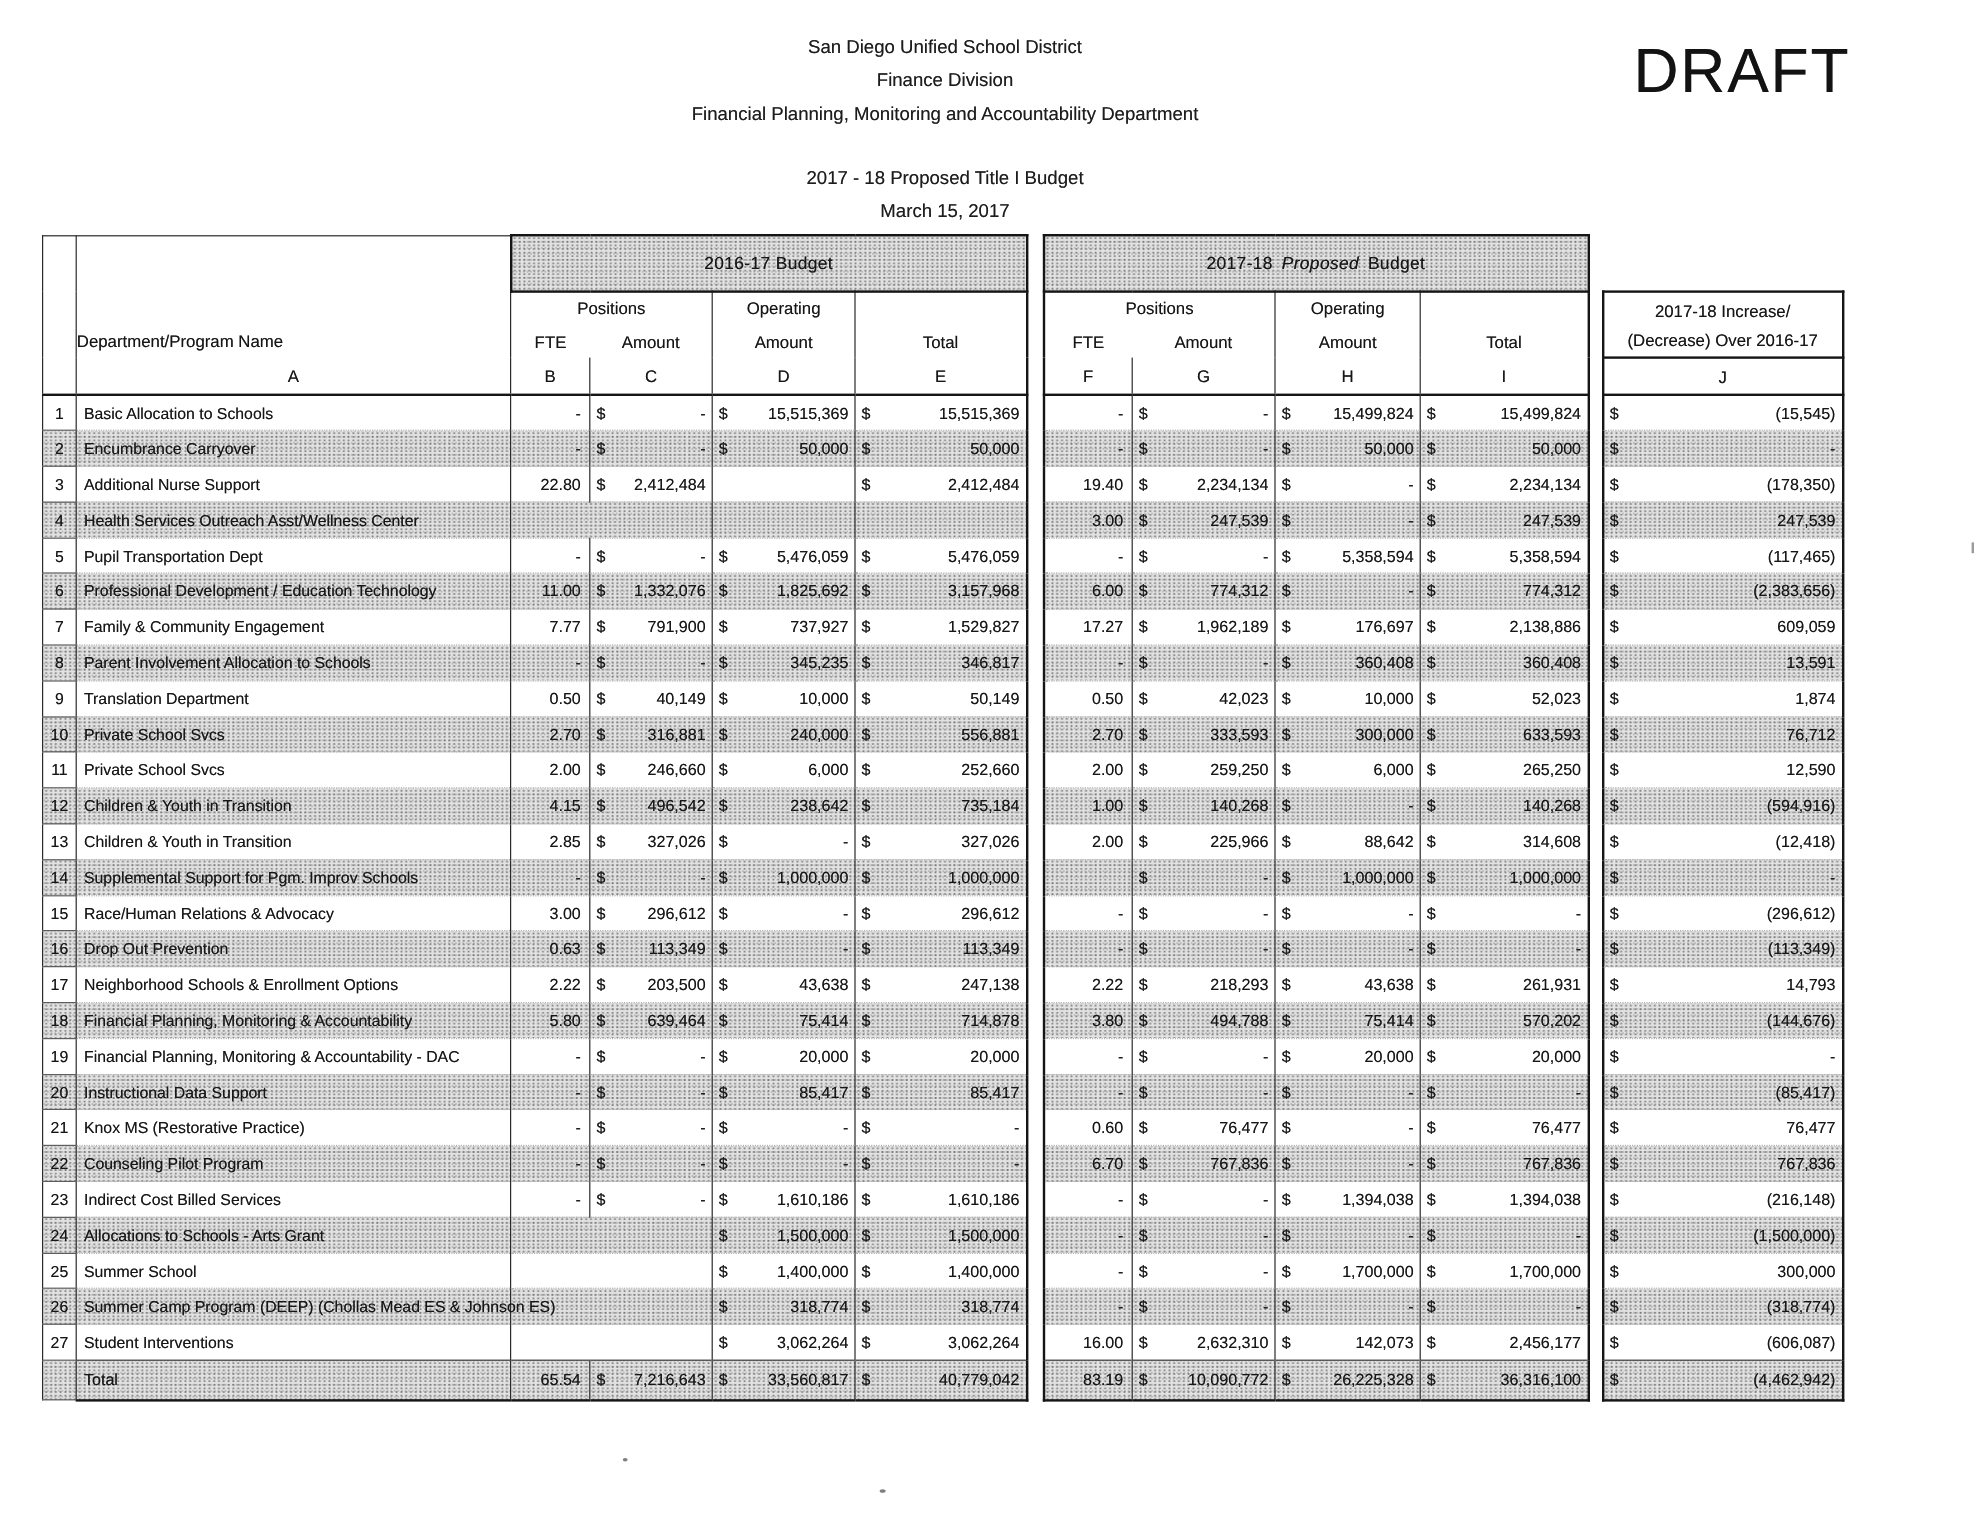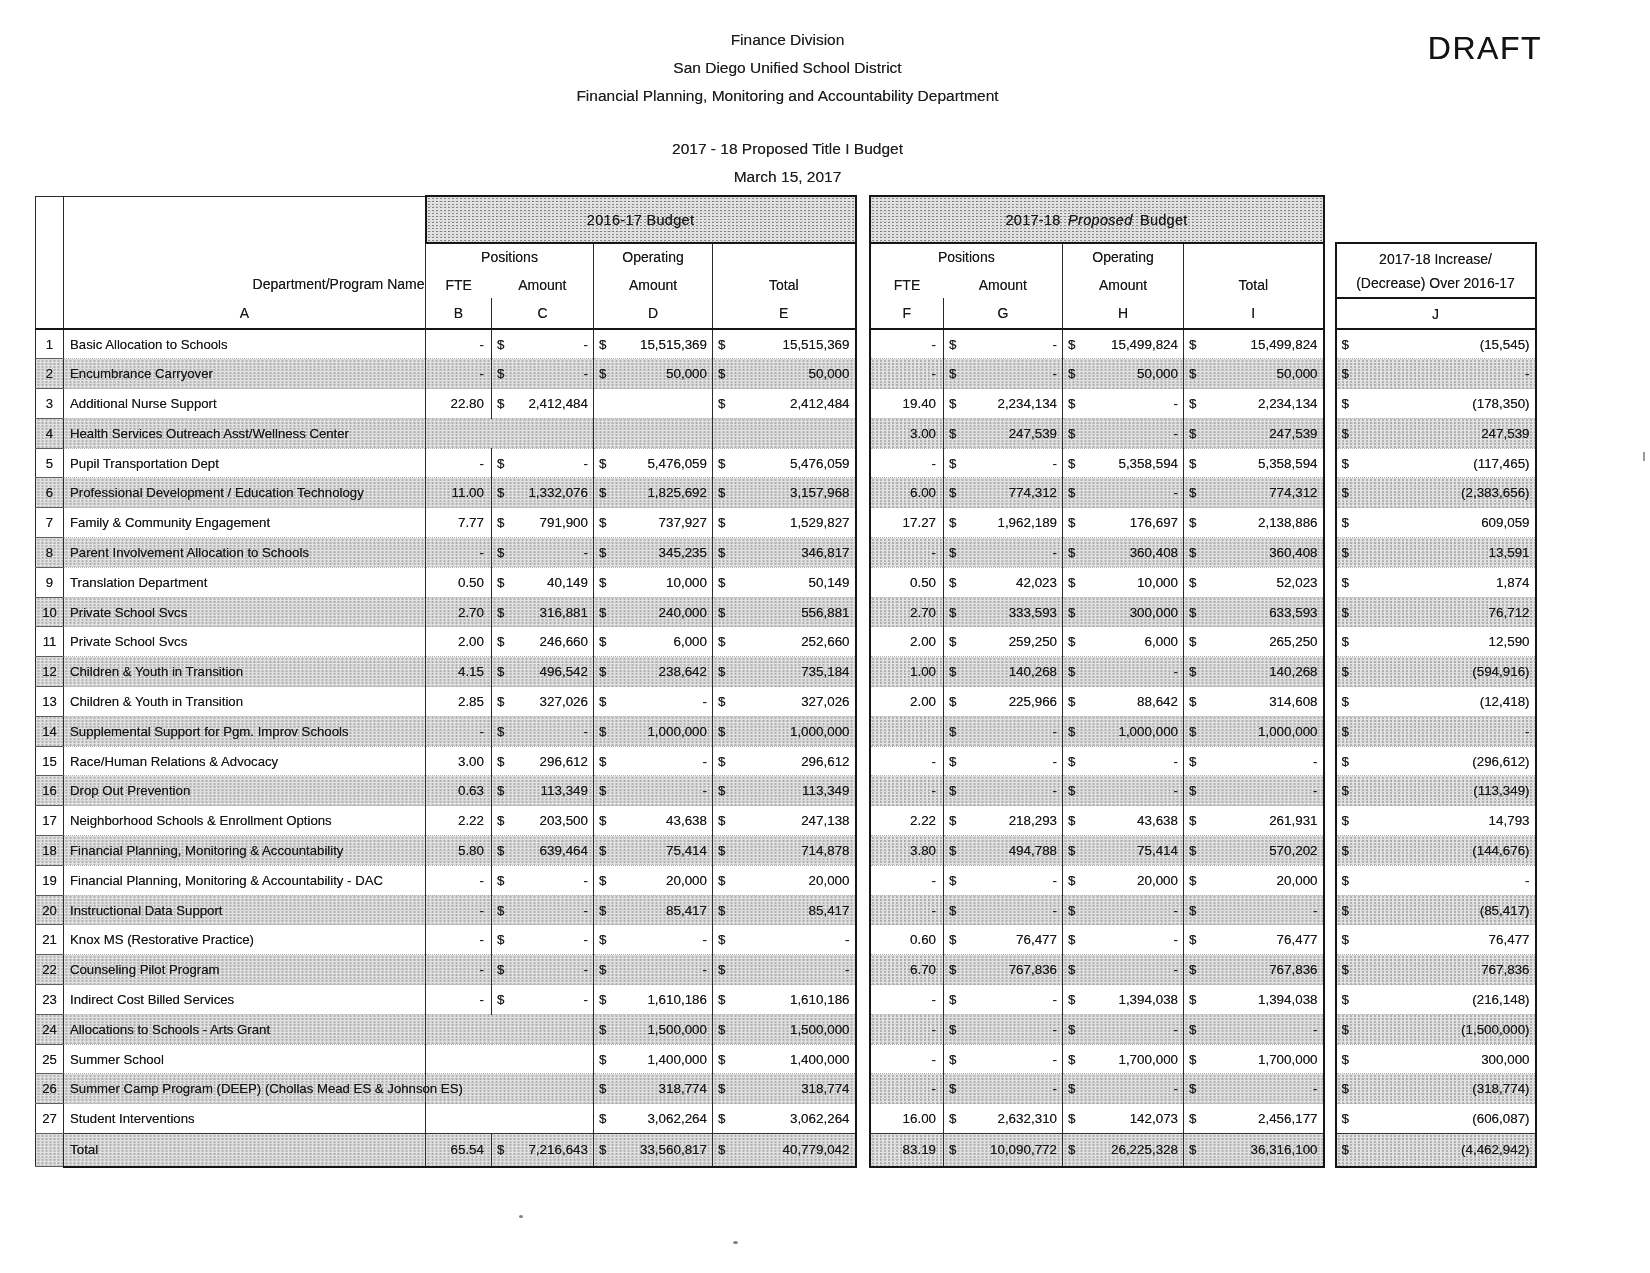--- a/index.html
+++ b/index.html
@@ -12,21 +12,21 @@
   .scan-text{ text-shadow:0 0 .5px rgba(30,30,30,.65); }
 
   
   .heading{
     position:absolute;left:35px;top:26px;width:1505px;
     text-align:center;font-size:15.5px;line-height:28px;color:#1d1d1d;
   }
   .heading .spacer{height:25px;}
   .draft{
     position:absolute;right:108px;top:30px;
-    font-size:32px;letter-spacing:1.5px;color:#131313;font-weight:400;
+    font-size:52px;letter-spacing:1.5px;color:#131313;font-weight:400;
   }
 
   
   table{
     position:absolute;left:35px;top:195px;width:1500px;
     border-collapse:collapse;table-layout:fixed;
     font-size:13.4px;color:#161616;
   }
   td{padding:0;vertical-align:middle;overflow:visible;white-space:nowrap;}
 
@@ -39,21 +39,21 @@
   .gap{border:none;background:#fff;}
 
   
   .hdr1{height:47px;} .hdr2{height:27px;} .hdr3{height:28px;} .hletters{height:31px;}
   .bar{
     border:2px solid #151515;text-align:center;
     font-size:14.5px;letter-spacing:.3px;
   }
   .hcell{text-align:center;font-size:14px;}
   .hbot{vertical-align:bottom;padding-bottom:5px;}
-  .name-hdr{vertical-align:bottom;text-align:right;padding-bottom:6px;font-size:14px;}
+  .name-hdr{vertical-align:bottom;text-align:left;padding-bottom:6px;font-size:14px;}
   .inc-box{
     border:2px solid #151515;text-align:center;font-size:14px;line-height:24px;
     vertical-align:middle;
   }
   .letter{text-align:center;font-size:14px;border-bottom:2px solid #151515;}
 
   
   .sh{
     background-color:#e2e2e2;
     background-image:
@@ -88,22 +88,22 @@
   }
   tr.totalr td.gap{border-top:none;border-bottom:none;}
 
   
   .speck{position:absolute;background:#7e7e7e;border-radius:50%;}
 </style>
 </head>
 <body>
 
 <div class="heading scan-text">
+  <div>San Diego Unified School District</div>
   <div>Finance Division</div>
-  <div>San Diego Unified School District</div>
   <div>Financial Planning, Monitoring and Accountability Department</div>
   <div class="spacer"></div>
   <div>2017 - 18 Proposed Title I Budget</div>
   <div>March 15, 2017</div>
 </div>
 <div class="draft scan-text">DRAFT</div>
 
 <table class="scan-text">
   <colgroup>
     <col style="width:28px">

